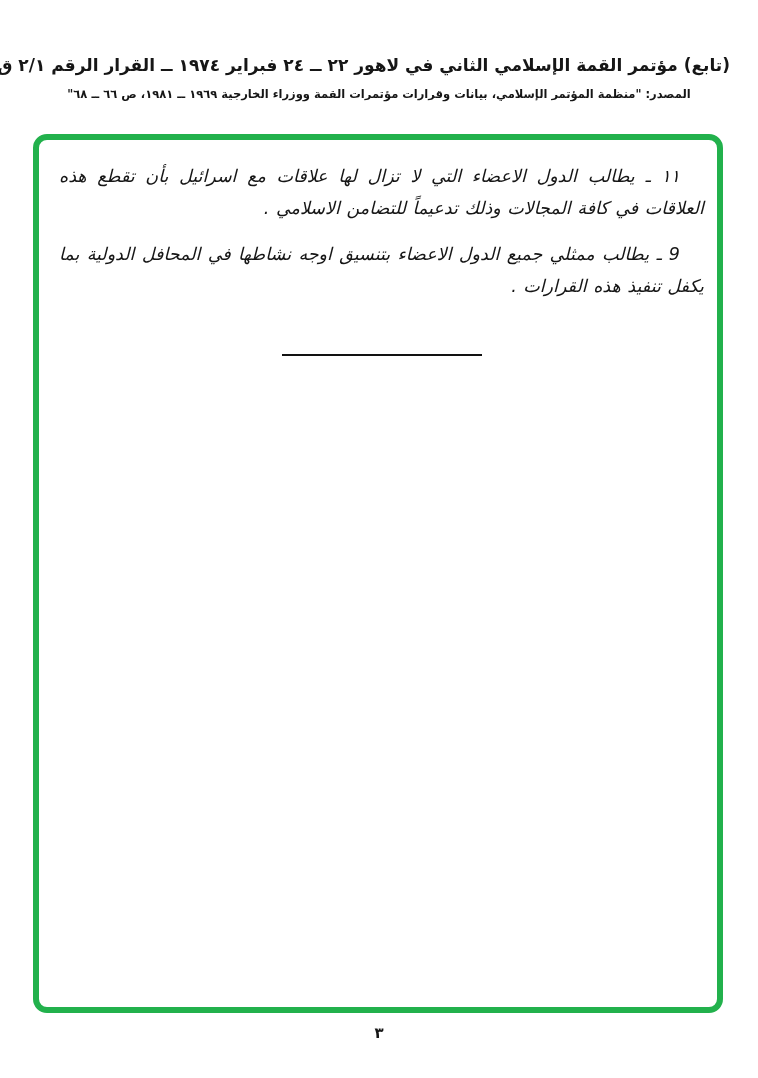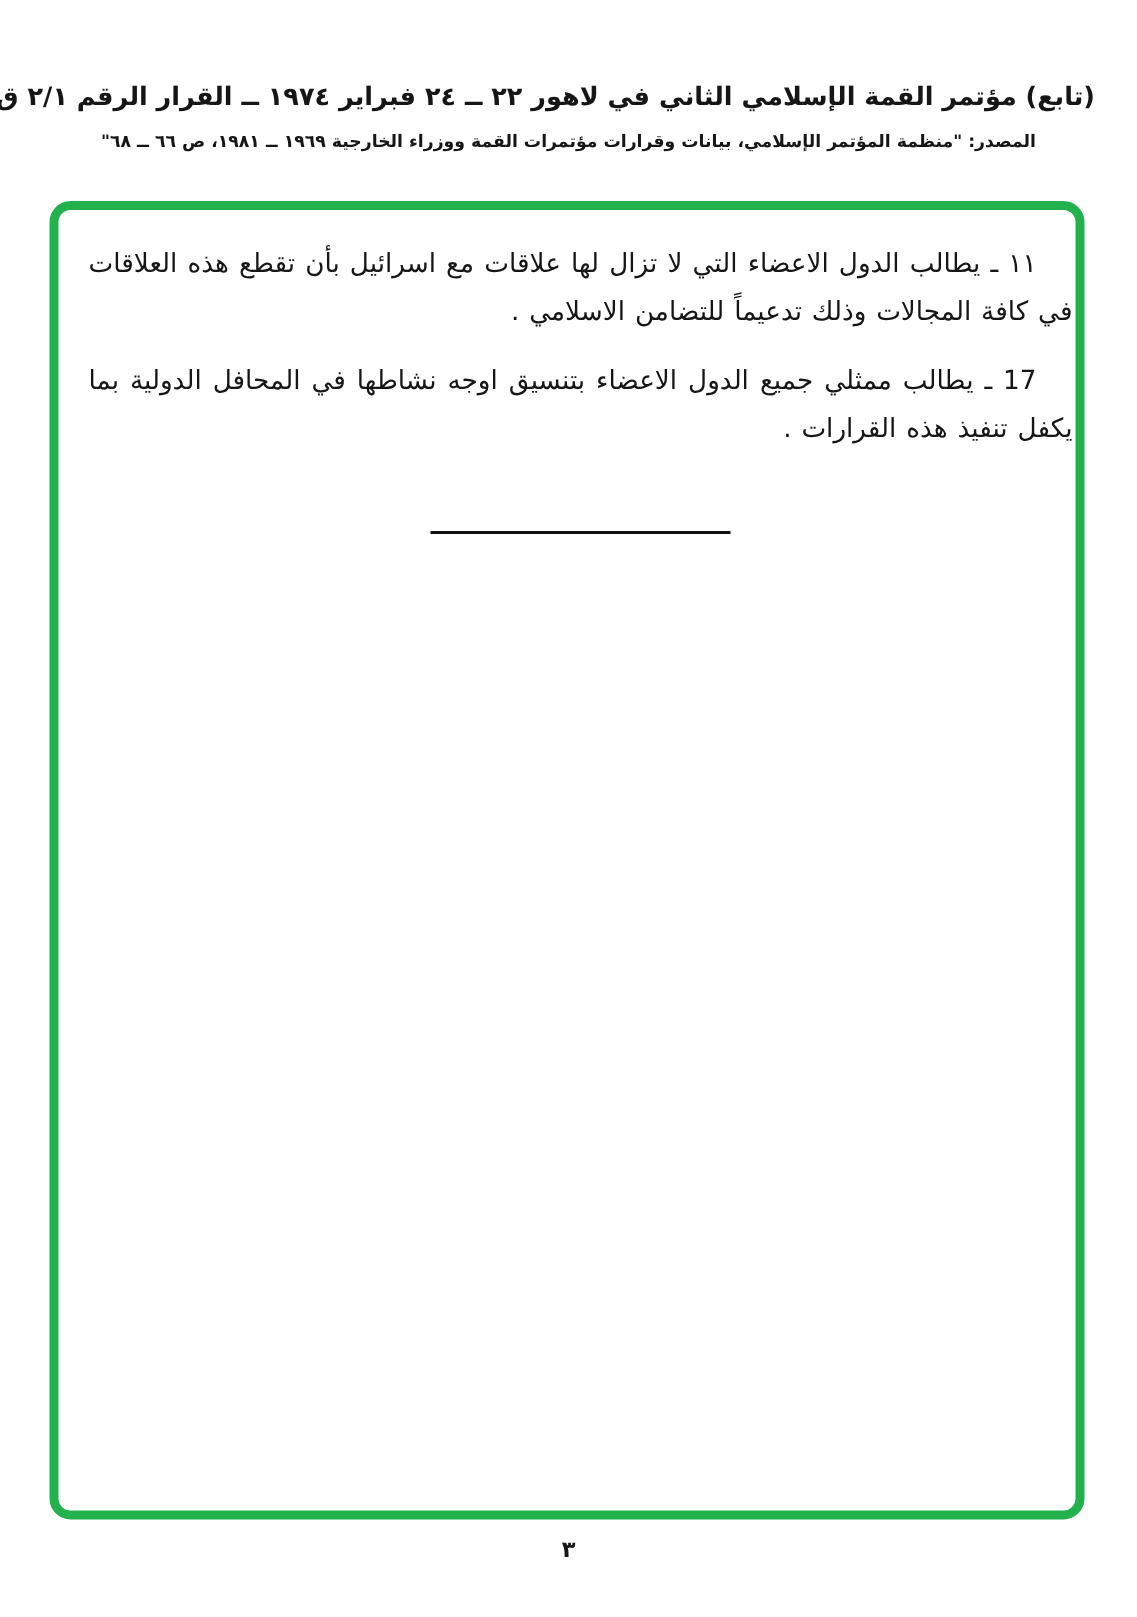--- a/index.html
+++ b/index.html
@@ -43,22 +43,23 @@
     top: 134px;
     width: 678px;
     height: 867px;
     border: 6px solid #22b14c;
     border-radius: 14px;
     background: #ffffff;
     box-sizing: content-box;
   }
   .doc-content {
     direction: rtl;
-    padding: 20px 2px 0 20px;
+    padding: 20px 13px 0 20px;
     text-align: justify;
+    font-style: italic;
   }
   .doc-content p {
     font-size: 17.5px;
     line-height: 32px;
     margin: 0 0 14px 0;
     text-indent: 24px;
     letter-spacing: -0.2px;
     word-spacing: 1px;
   }
   .divider {
@@ -82,18 +83,18 @@
 <body>
 
 <header class="page-header">
   <div class="header-title">(تابع) مؤتمر القمة الإسلامي الثاني في لاهور ٢٢ ــ ٢٤ فبراير ١٩٧٤ ــ القرار الرقم ٢/١ ق أ</div>
   <div class="header-source">المصدر: "منظمة المؤتمر الإسلامي، بيانات وقرارات مؤتمرات القمة ووزراء الخارجية ١٩٦٩ ــ ١٩٨١، ص ٦٦ ــ ٦٨"</div>
 </header>
 
 <section class="doc-frame">
   <div class="doc-content">
     <p>١١ ـ يطالب الدول الاعضاء التي لا تزال لها علاقات مع اسرائيل بأن تقطع هذه العلاقات في كافة المجالات وذلك تدعيماً للتضامن الاسلامي .</p>
-    <p>17 ـ يطالب ممثلي جميع الدول الاعضاء بتنسيق اوجه نشاطها في المحافل الدولية بما يكفل تنفيذ هذه القرارات .</p>
+    <p>9 ـ يطالب ممثلي جميع الدول الاعضاء بتنسيق اوجه نشاطها في المحافل الدولية بما يكفل تنفيذ هذه القرارات .</p>
     <hr class="divider">
   </div>
 </section>
 
 <footer class="page-number">٣</footer>
 
 </body></html>

